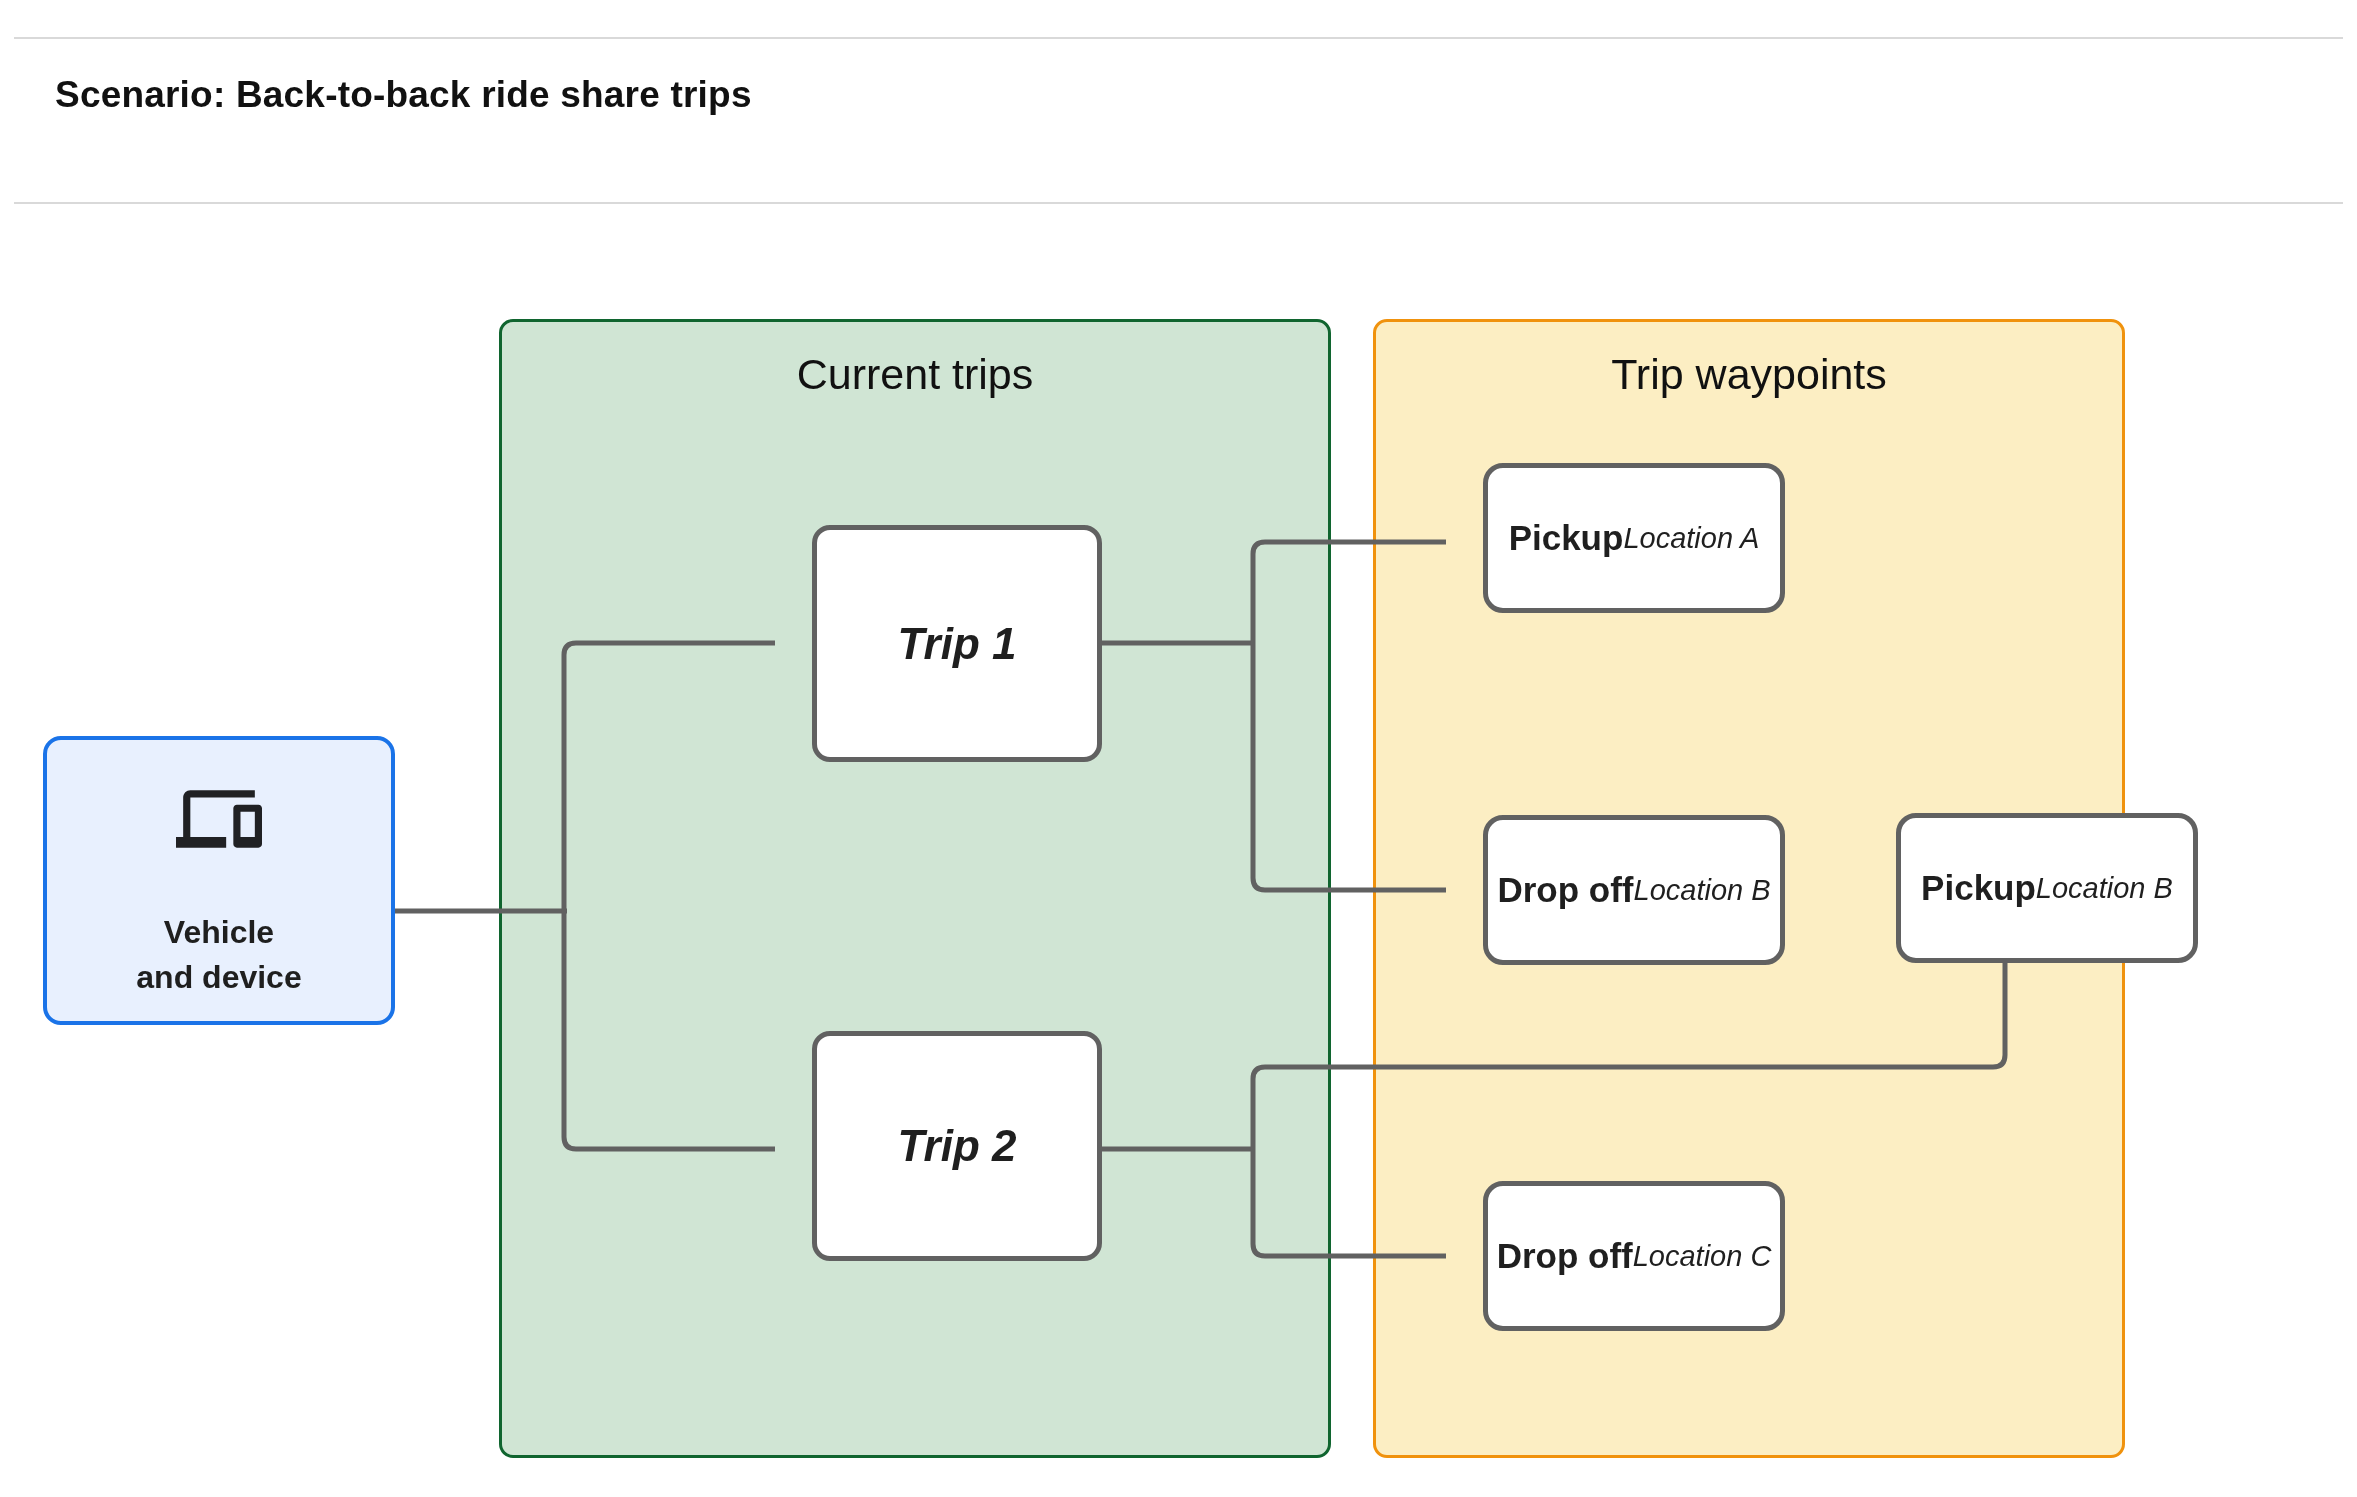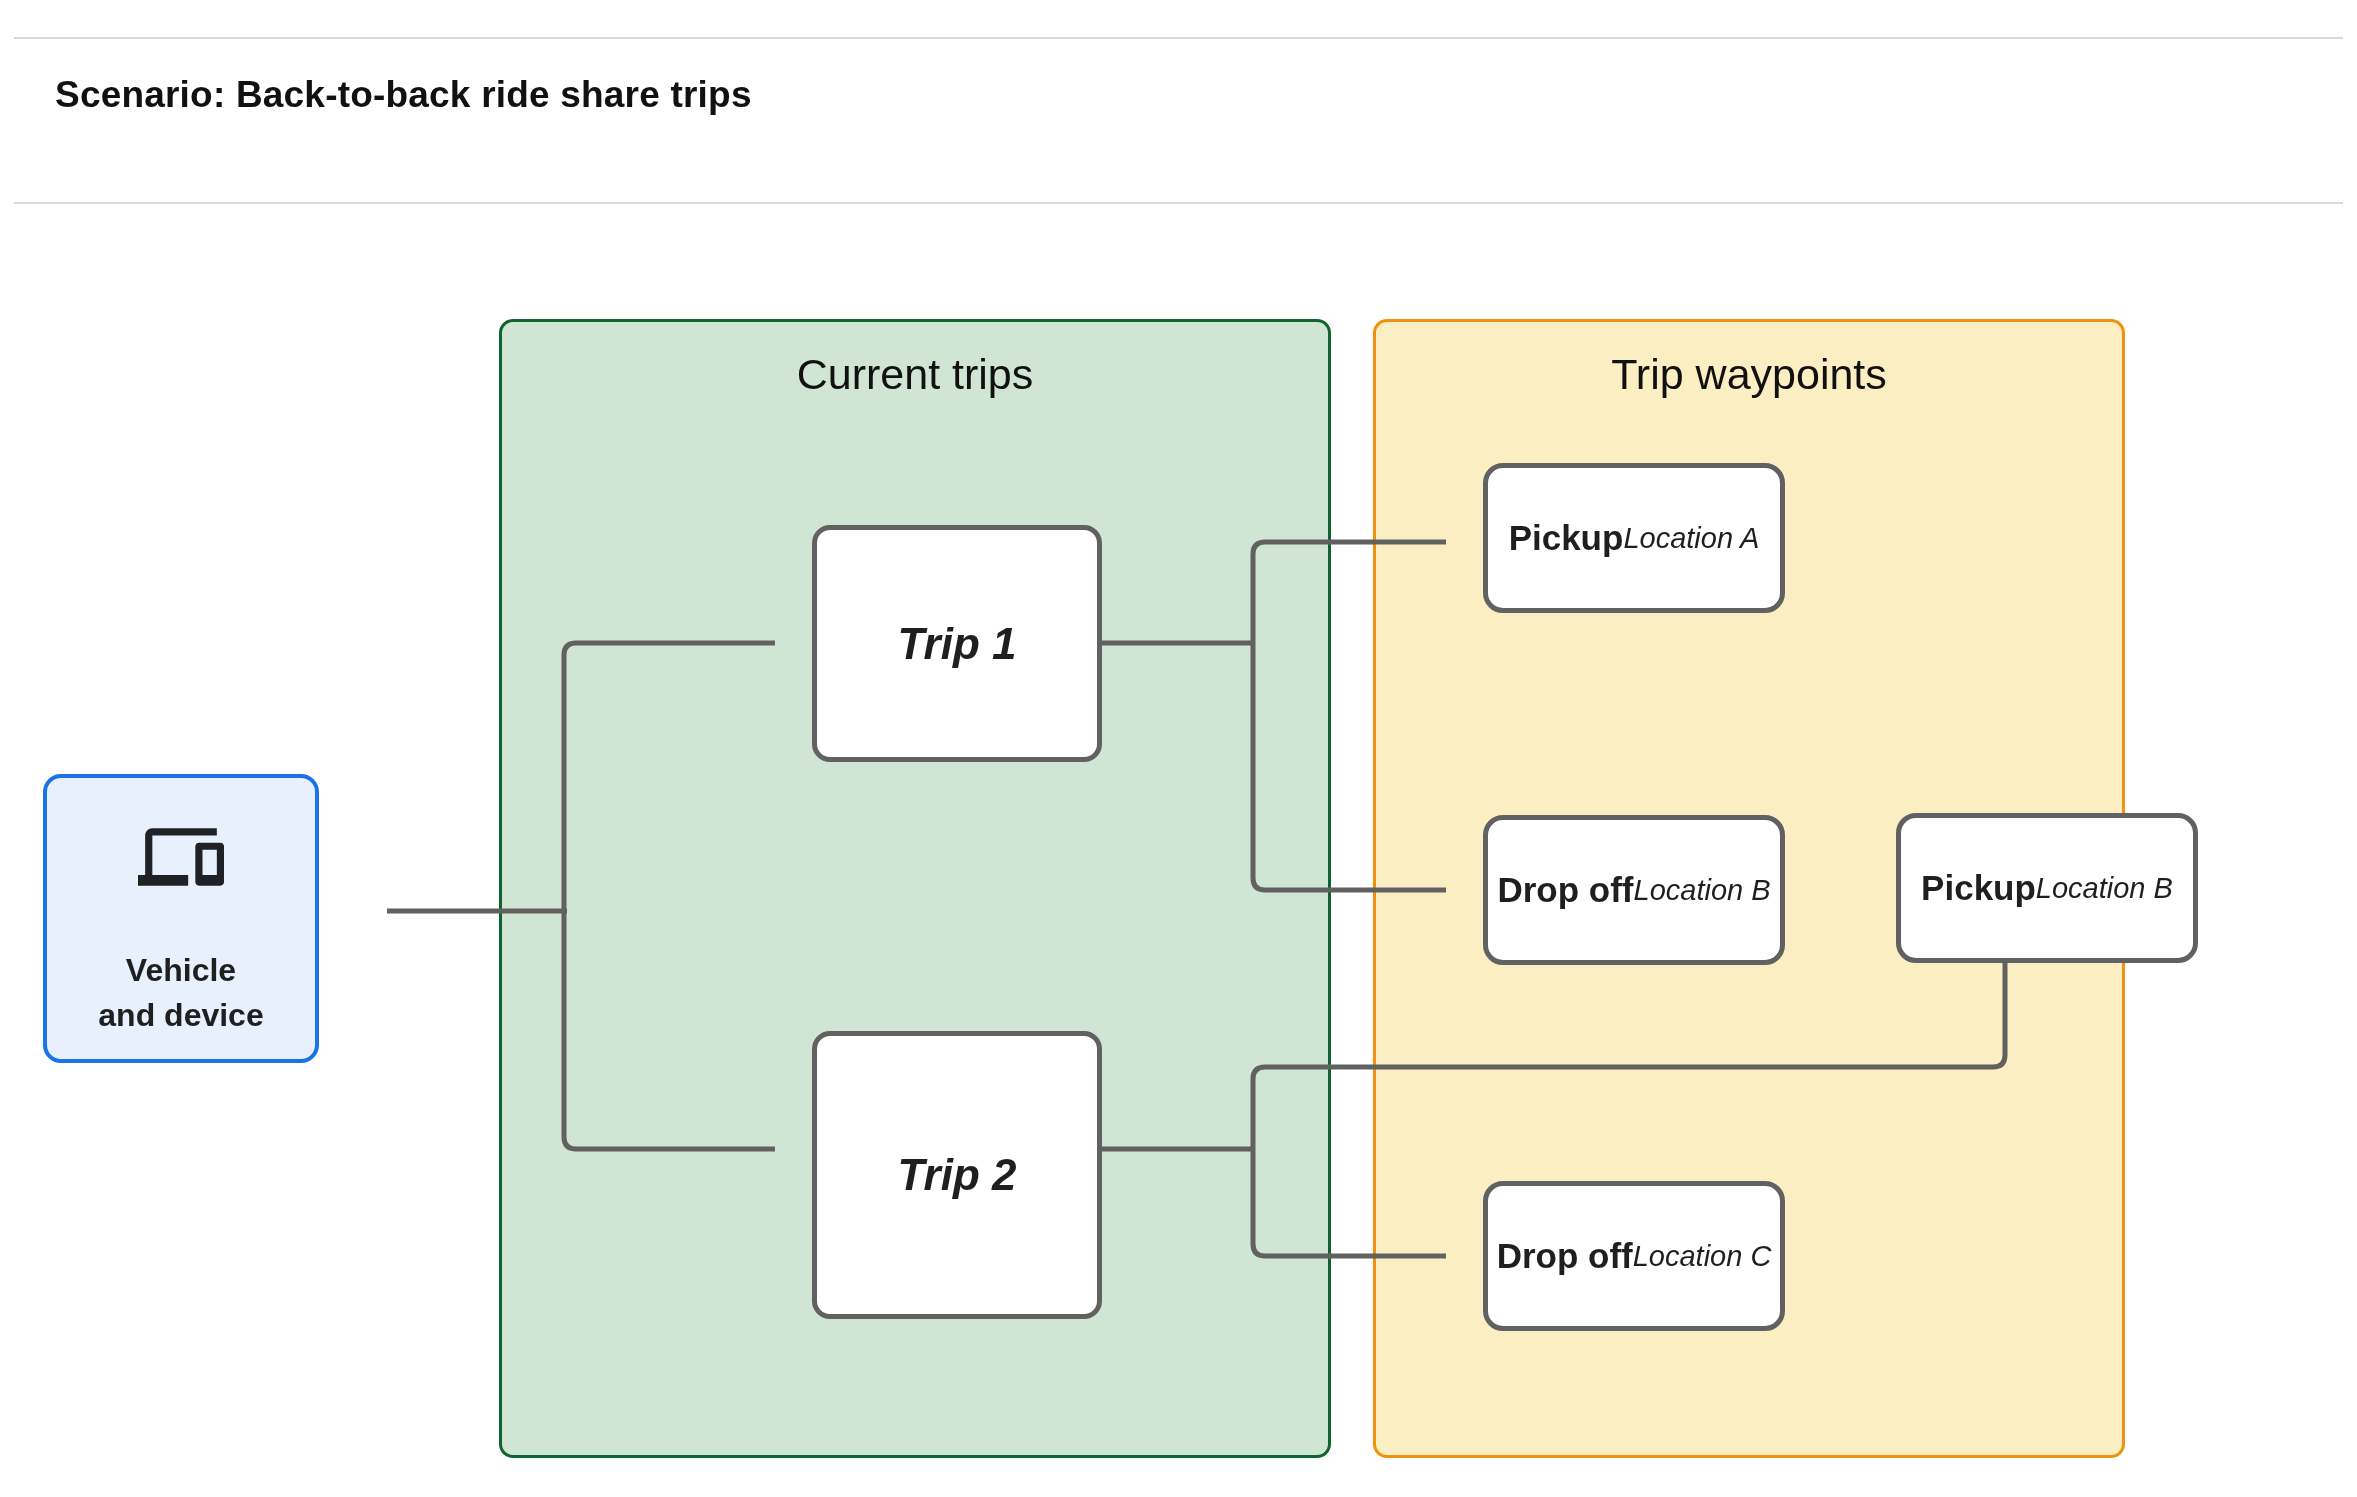--- a/index.html
+++ b/index.html
@@ -73,35 +73,35 @@
     <g fill="none" stroke="#616161" stroke-width="5">
       <path d="M387 911 H567"></path>
       <path d="M775 643 H576 Q564 643 564 655 V1137 Q564 1149 576 1149 H775"></path>
       <path d="M1062 643 H1253"></path>
       <path d="M1446 542 H1265 Q1253 542 1253 554 V878 Q1253 890 1265 890 H1446"></path>
       <path d="M1062 1149 H1253"></path>
       <path d="M2005 960 V1055 Q2005 1067 1993 1067 H1265 Q1253 1067 1253 1079 V1244 Q1253 1256 1265 1256 H1446"></path>
     </g>
   </svg>
 
-  <div class="vehicle-node" style="left:43px; top:774px; width:276px; height:289px;">
+  <div class="vehicle-node" style="left:43px; top:736px; width:352px; height:289px;">
     <svg class="vehicle-icon" viewBox="0 0 24 24">
       <path fill="currentColor" d="M4 6h18V4H4c-1.1 0-2 .9-2 2v11H0v3h14v-3H4V6zm19 2h-6c-.55 0-1 .45-1 1v10c0 .55.45 1 1 1h6c.55 0 1-.45 1-1V9c0-.55-.45-1-1-1zm-1 9h-4v-7h4v7z"></path>
     </svg>
     <div class="vehicle-label">
       <div>Vehicle</div>
       <div>and device</div>
     </div>
   </div>
 
   <div class="node trip-node" style="left:772px; top:525px; width:290px; height:237px;">
     <div class="trip-label">Trip 1</div>
   </div>
 
-  <div class="node trip-node" style="left:772px; top:1031px; width:290px; height:288px;">
+  <div class="node trip-node" style="left:772px; top:1031px; width:290px; height:230px;">
     <div class="trip-label">Trip 2</div>
   </div>
 
   <div class="node wp-node" style="left:1443px; top:463px; width:302px; height:150px;">
     <div class="wp-title">Pickup</div>
     <div class="wp-sub">Location A</div>
   </div>
 
   <div class="node wp-node" style="left:1443px; top:815px; width:302px; height:150px;">
     <div class="wp-title">Drop off</div>

